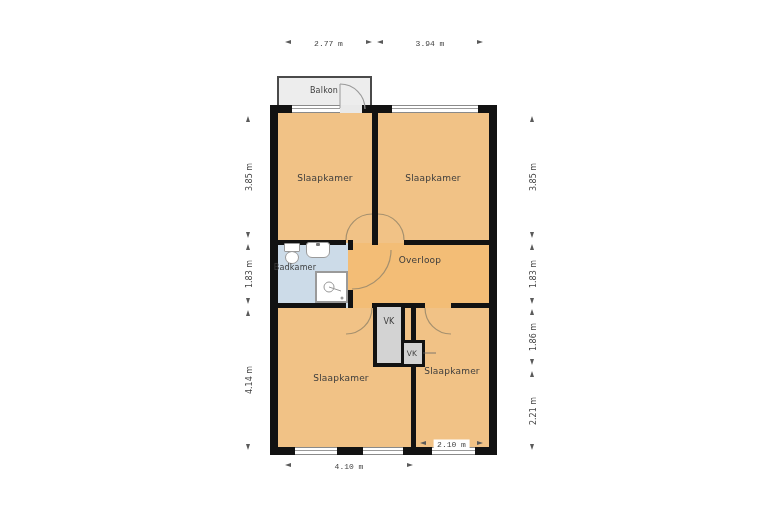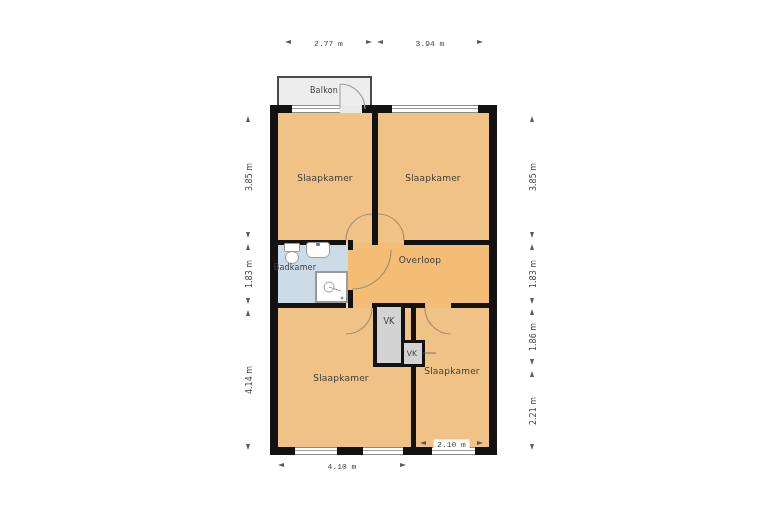--- a/index.html
+++ b/index.html
@@ -123,21 +123,21 @@
     <i class="al"></i>
       <i class="ar"></i>
       <span class="dlbl">2.77 m</span>
   </div>
   <div class="hdim" style="left:377px;top:38px;width:106px;">
     <i class="al"></i>
       <i class="ar"></i>
       <span class="dlbl">3.94 m</span>
   </div>
 
-  <div class="hdim" style="left:278px;top:461px;width:128px;">
+  <div class="hdim" style="left:285px;top:461px;width:128px;">
     <i class="al"></i>
       <i class="ar"></i>
       <span class="dlbl">4.10 m</span>
   </div>
   <div class="hdim" style="left:420px;top:439px;width:63px;">
     <i class="al"></i>
       <i class="ar"></i>
       <span class="dlbl">2.10 m</span>
   </div>
 

